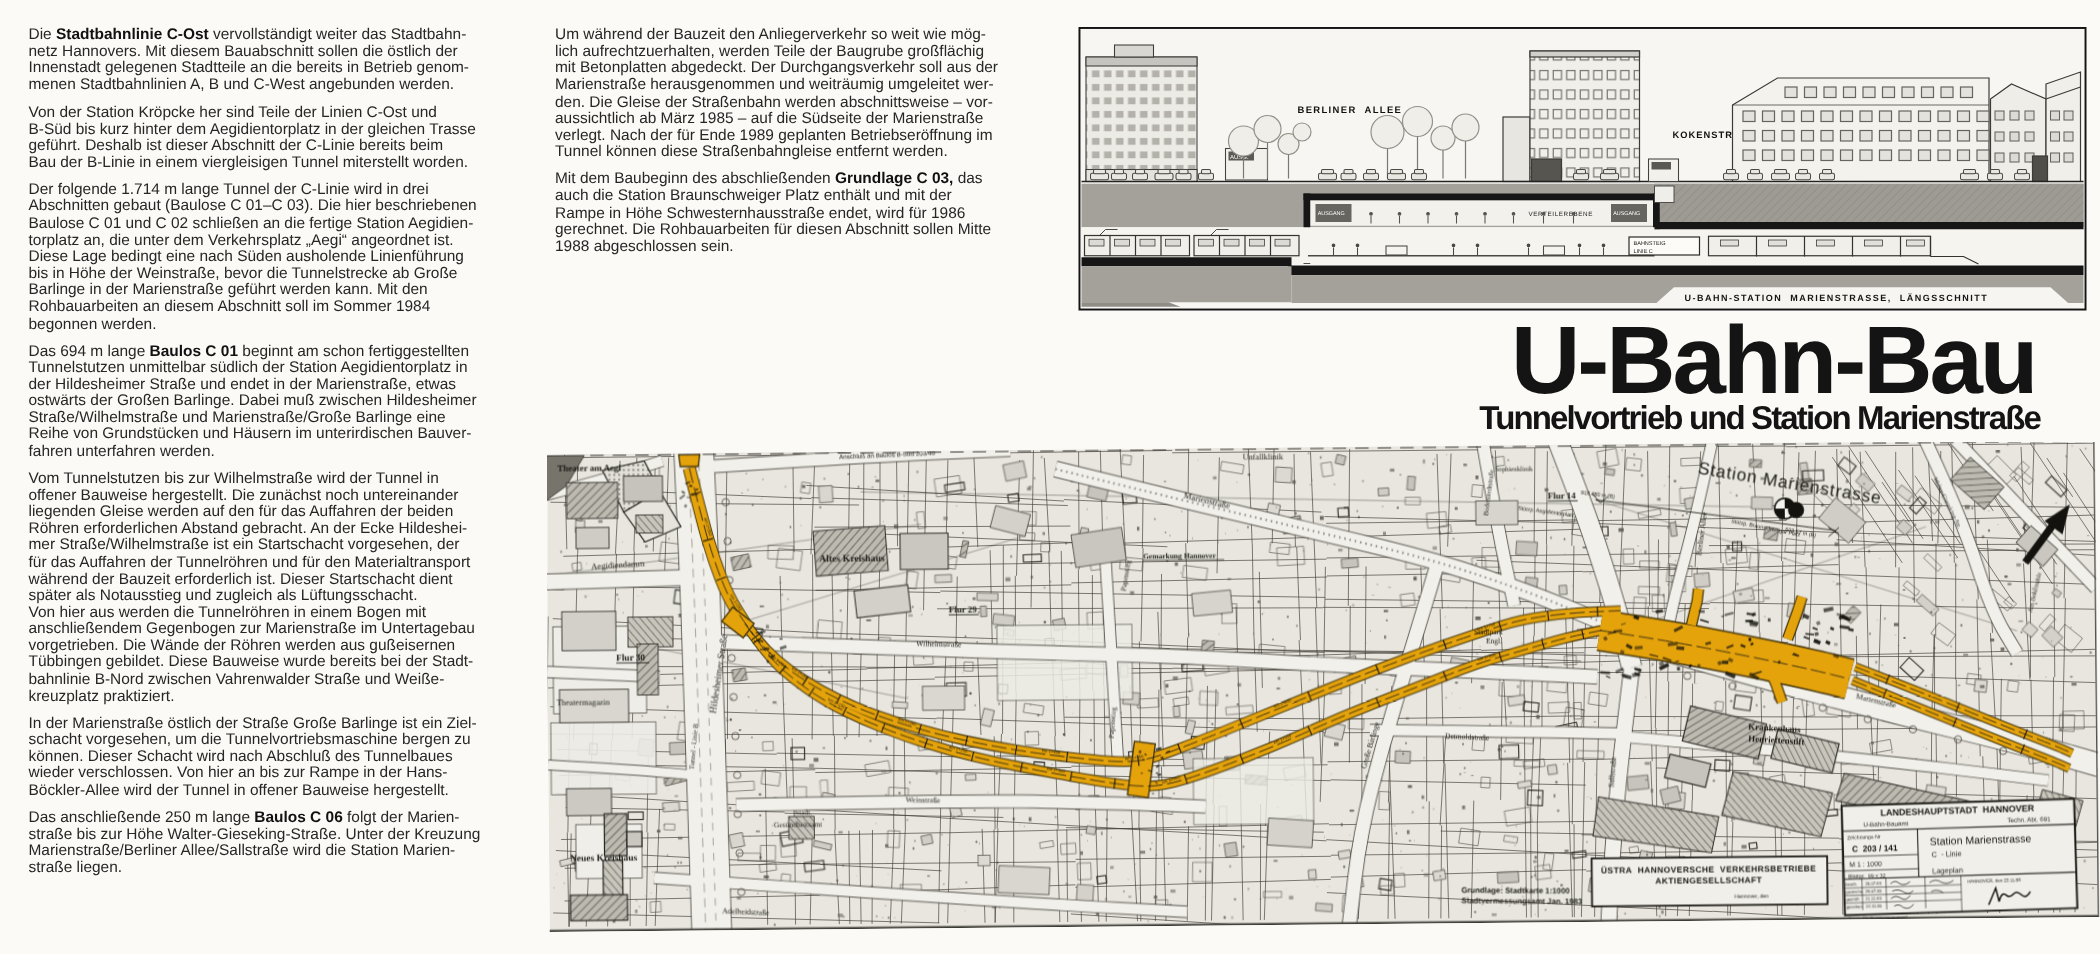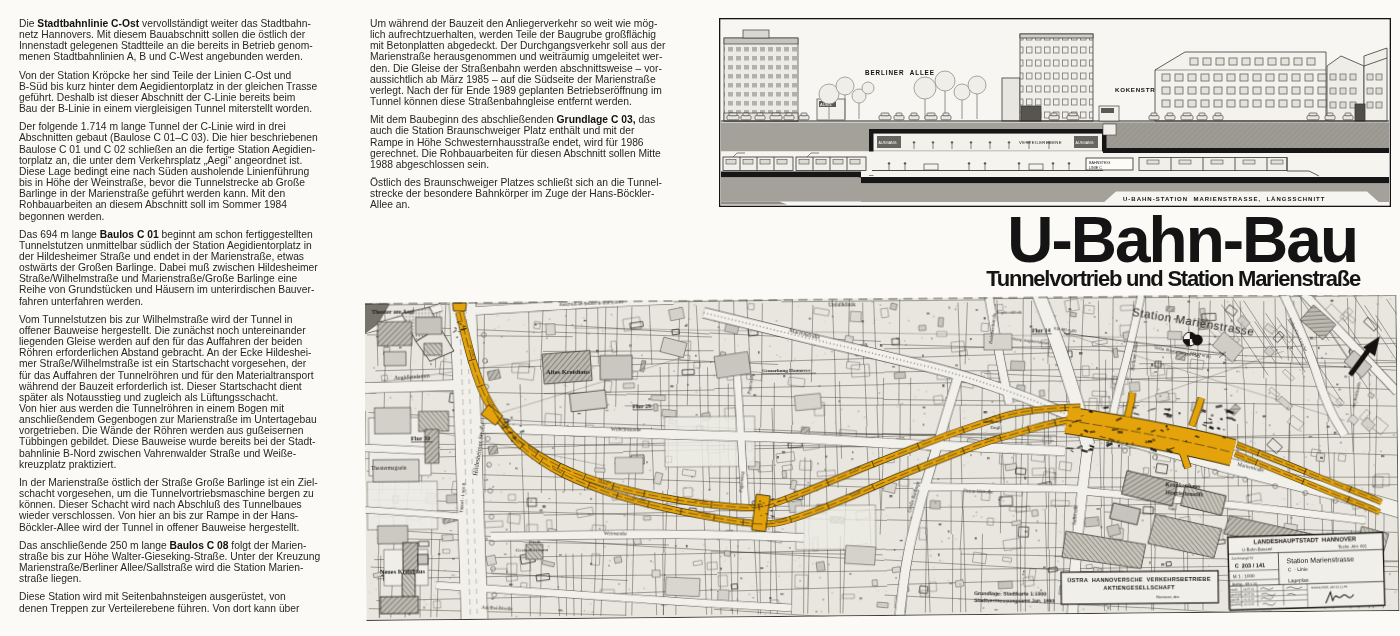--- a/index.html
+++ b/index.html
@@ -15,28 +15,26 @@
 </head>
 <body>
 
 <div class="col" id="col1">
 <p>Die <b>Stadtbahnlinie C-Ost</b> vervollständigt weiter das Stadtbahn-<br>netz Hannovers. Mit diesem Bauabschnitt sollen die östlich der<br>Innenstadt gelegenen Stadtteile an die bereits in Betrieb genom-<br>menen Stadtbahnlinien A, B und C-West angebunden werden.</p>
 <p>Von der Station Kröpcke her sind Teile der Linien C-Ost und<br>B-Süd bis kurz hinter dem Aegidientorplatz in der gleichen Trasse<br>geführt. Deshalb ist dieser Abschnitt der C-Linie bereits beim<br>Bau der B-Linie in einem viergleisigen Tunnel miterstellt worden.</p>
 <p>Der folgende 1.714 m lange Tunnel der C-Linie wird in drei<br>Abschnitten gebaut (Baulose C 01–C 03). Die hier beschriebenen<br>Baulose C 01 und C 02 schließen an die fertige Station Aegidien-<br>torplatz an, die unter dem Verkehrsplatz „Aegi“ angeordnet ist.<br>Diese Lage bedingt eine nach Süden ausholende Linienführung<br>bis in Höhe der Weinstraße, bevor die Tunnelstrecke ab Große<br>Barlinge in der Marienstraße geführt werden kann. Mit den<br>Rohbauarbeiten an diesem Abschnitt soll im Sommer 1984<br>begonnen werden.</p>
 <p>Das 694 m lange <b>Baulos C 01</b> beginnt am schon fertiggestellten<br>Tunnelstutzen unmittelbar südlich der Station Aegidientorplatz in<br>der Hildesheimer Straße und endet in der Marienstraße, etwas<br>ostwärts der Großen Barlinge. Dabei muß zwischen Hildesheimer<br>Straße/Wilhelmstraße und Marienstraße/Große Barlinge eine<br>Reihe von Grundstücken und Häusern im unterirdischen Bauver-<br>fahren unterfahren werden.</p>
 <p>Vom Tunnelstutzen bis zur Wilhelmstraße wird der Tunnel in<br>offener Bauweise hergestellt. Die zunächst noch untereinander<br>liegenden Gleise werden auf den für das Auffahren der beiden<br>Röhren erforderlichen Abstand gebracht. An der Ecke Hildeshei-<br>mer Straße/Wilhelmstraße ist ein Startschacht vorgesehen, der<br>für das Auffahren der Tunnelröhren und für den Materialtransport<br>während der Bauzeit erforderlich ist. Dieser Startschacht dient<br>später als Notausstieg und zugleich als Lüftungsschacht.<br>Von hier aus werden die Tunnelröhren in einem Bogen mit<br>anschließendem Gegenbogen zur Marienstraße im Untertagebau<br>vorgetrieben. Die Wände der Röhren werden aus gußeisernen<br>Tübbingen gebildet. Diese Bauweise wurde bereits bei der Stadt-<br>bahnlinie B-Nord zwischen Vahrenwalder Straße und Weiße-<br>kreuzplatz praktiziert.</p>
 <p>In der Marienstraße östlich der Straße Große Barlinge ist ein Ziel-<br>schacht vorgesehen, um die Tunnelvortriebsmaschine bergen zu<br>können. Dieser Schacht wird nach Abschluß des Tunnelbaues<br>wieder verschlossen. Von hier an bis zur Rampe in der Hans-<br>Böckler-Allee wird der Tunnel in offener Bauweise hergestellt.</p>
-<p>Das anschließende 250 m lange <b>Baulos C 08</b> folgt der Marien-<br>straße bis zur Höhe Walter-Gieseking-Straße. Unter der Kreuzung<br>Marienstraße/Berliner Allee/Sallstraße wird die Station Marien-<br>straße liegen.</p>
-<p>Diese Station wird mit Seitenbahnsteigen ausgerüstet, von<br>denen Treppen zur Verteilerebene führen. Von dort kann über</p>
+<p>Das anschließende 250 m lange <b>Baulos C 06</b> folgt der Marien-<br>straße bis zur Höhe Walter-Gieseking-Straße. Unter der Kreuzung<br>Marienstraße/Berliner Allee/Sallstraße wird die Station Marien-<br>straße liegen.</p>
 </div>
 
 <div class="col" id="col2">
 <p>Um während der Bauzeit den Anliegerverkehr so weit wie mög-<br>lich aufrechtzuerhalten, werden Teile der Baugrube großflächig<br>mit Betonplatten abgedeckt. Der Durchgangsverkehr soll aus der<br>Marienstraße herausgenommen und weiträumig umgeleitet wer-<br>den. Die Gleise der Straßenbahn werden abschnittsweise – vor-<br>aussichtlich ab März 1985 – auf die Südseite der Marienstraße<br>verlegt. Nach der für Ende 1989 geplanten Betriebseröffnung im<br>Tunnel können diese Straßenbahngleise entfernt werden.</p>
 <p>Mit dem Baubeginn des abschließenden <b>Grundlage C 03,</b> das<br>auch die Station Braunschweiger Platz enthält und mit der<br>Rampe in Höhe Schwesternhausstraße endet, wird für 1986<br>gerechnet. Die Rohbauarbeiten für diesen Abschnitt sollen Mitte<br>1988 abgeschlossen sein.</p>
-<p>Östlich des Braunschweiger Platzes schließt sich an die Tunnel-<br>strecke der besondere Bahnkörper im Zuge der Hans-Böckler-<br>Allee an.</p>
 </div>
 
 <div id="title">U-Bahn-Bau</div>
 
 <div id="subtitle">Tunnelvortrieb und Station Marienstraße</div>
 
 <svg id="section" style="position:absolute;left:719px;top:18px;" width="672" height="189" viewBox="0 0 672 189">
 <defs>
 <pattern id="hatch" width="4" height="4" patternUnits="userSpaceOnUse" patternTransform="rotate(45)">
         <rect width="4" height="4" fill="#9d9b94"></rect>

